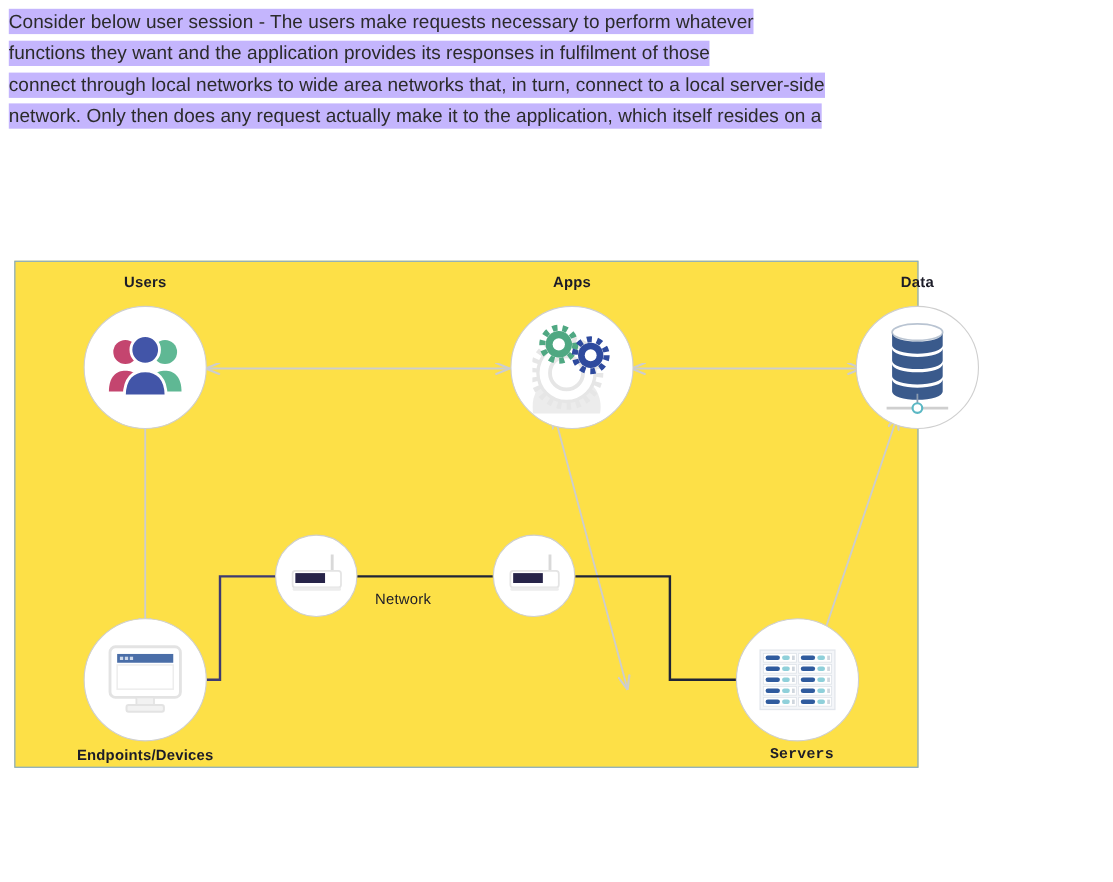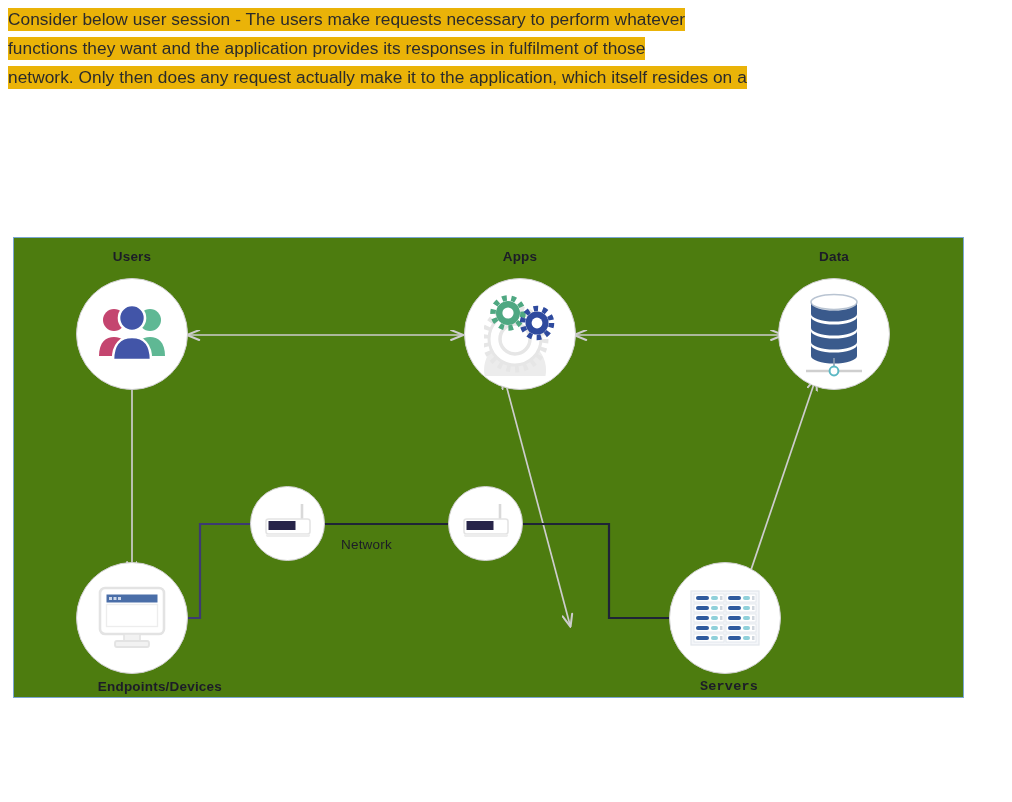--- a/index.html
+++ b/index.html
@@ -26,33 +26,33 @@
     color: #2b2b2b;
     letter-spacing: 0.05px;
   }
   #intro-paragraph { top: 5px; }
   #question-paragraph { top: 707px; }
   .prose .ln {
     display: block;
     white-space: pre;
   }
   .prose .ln > span {
-    background: #eab308;
+    background: #c4b5fd;
     padding: 1px 0 2px 0;
   }
 
   
   #diagram {
     position: absolute;
     left: 13px;
     top: 237px;
-    width: 951px;
+    width: 822px;
     height: 461px;
     border: 1.5px solid #7aa6d2;
-    background: #4d7c0f;
+    background: #fde047;
   }
 
   
   .node-circle {
     position: absolute;
     border: 1.4px solid #cfcfcf;
     border-radius: 50%;
     background: #ffffff;
   }
   .node-label {
@@ -90,20 +90,21 @@
   }
 </style>
 </head>
 <body>
 
 <div id="page">
 
   <div class="prose" id="intro-paragraph">
     <span class="ln"><span>Consider below user session - The users make requests necessary to perform whatever</span></span>
     <span class="ln"><span>functions they want and the application provides its responses in fulfilment of those</span></span>
+    <span class="ln"><span>connect through local networks to wide area networks that, in turn, connect to a local server-side</span></span>
     <span class="ln"><span>network. Only then does any request actually make it to the application, which itself resides on a</span></span>
   </div>
 
   <div id="diagram">
 
     <svg id="edges" viewBox="0 0 885 461">
       <defs>
         <marker id="ah" markerWidth="9" markerHeight="9" refX="7.4" refY="3.2" orient="auto" markerUnits="strokeWidth">
           <path d="M0.4,0.3 L7.6,3.2 L0.4,6.1" fill="none" stroke="#cdcdcd" stroke-width="1.2" stroke-linecap="round" stroke-linejoin="round"></path>
         </marker>
@@ -185,21 +186,21 @@
           <path d="M8,41 L8,52 a23,7.5 0 0,0 46,0 L54,41 a23,7.5 0 0,1 -46,0 Z" fill="#3a5a8c"></path>
           <path d="M8,55 L8,66 a23,7.5 0 0,0 46,0 L54,55 a23,7.5 0 0,1 -46,0 Z" fill="#3a5a8c"></path>
         </g>
 
         <line x1="31" y1="68" x2="31" y2="79" stroke="#8c9cb0" stroke-width="1.6"></line>
         <line x1="3" y1="81" x2="59" y2="81" stroke="#cfcfcf" stroke-width="2.4"></line>
         <circle cx="31" cy="81" r="4.4" fill="#ffffff" stroke="#5bb8c4" stroke-width="2"></circle>
       </svg>
     </div>
 
-    <div class="node-label" style="left:28px; top:441px; width:180px; text-align:right;">Endpoints/Devices</div>
+    <div class="node-label" style="left:28px; top:441px; width:180px; text-align:center;">Endpoints/Devices</div>
     <div class="node-circle" style="left:62px; top:324px; width:112px; height:112px;"></div>
     <div class="icon-wrap" style="left:84px; top:348px; width:68px; height:64px;">
       <svg viewBox="0 0 68 64" width="68" height="64">
         <rect x="2" y="2" width="64" height="46" rx="5" fill="#ffffff" stroke="#e3e3e3" stroke-width="2.6"></rect>
         <rect x="8.5" y="8.5" width="51" height="8" fill="#4a6ea8"></rect>
         <rect x="11" y="11" width="3" height="3" fill="#cdd8ea"></rect>
         <rect x="15.5" y="11" width="3" height="3" fill="#cdd8ea"></rect>
         <rect x="20" y="11" width="3" height="3" fill="#cdd8ea"></rect>
         <rect x="8.5" y="18.5" width="51" height="22" fill="#ffffff" stroke="#ededed" stroke-width="1.4"></rect>
         <rect x="26" y="48" width="16" height="7" fill="#f2f2f2" stroke="#e3e3e3" stroke-width="1.6"></rect>

